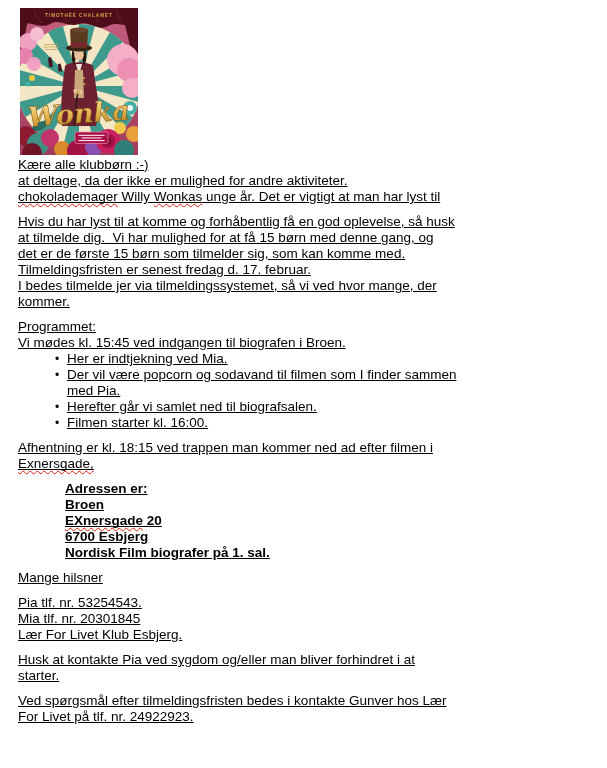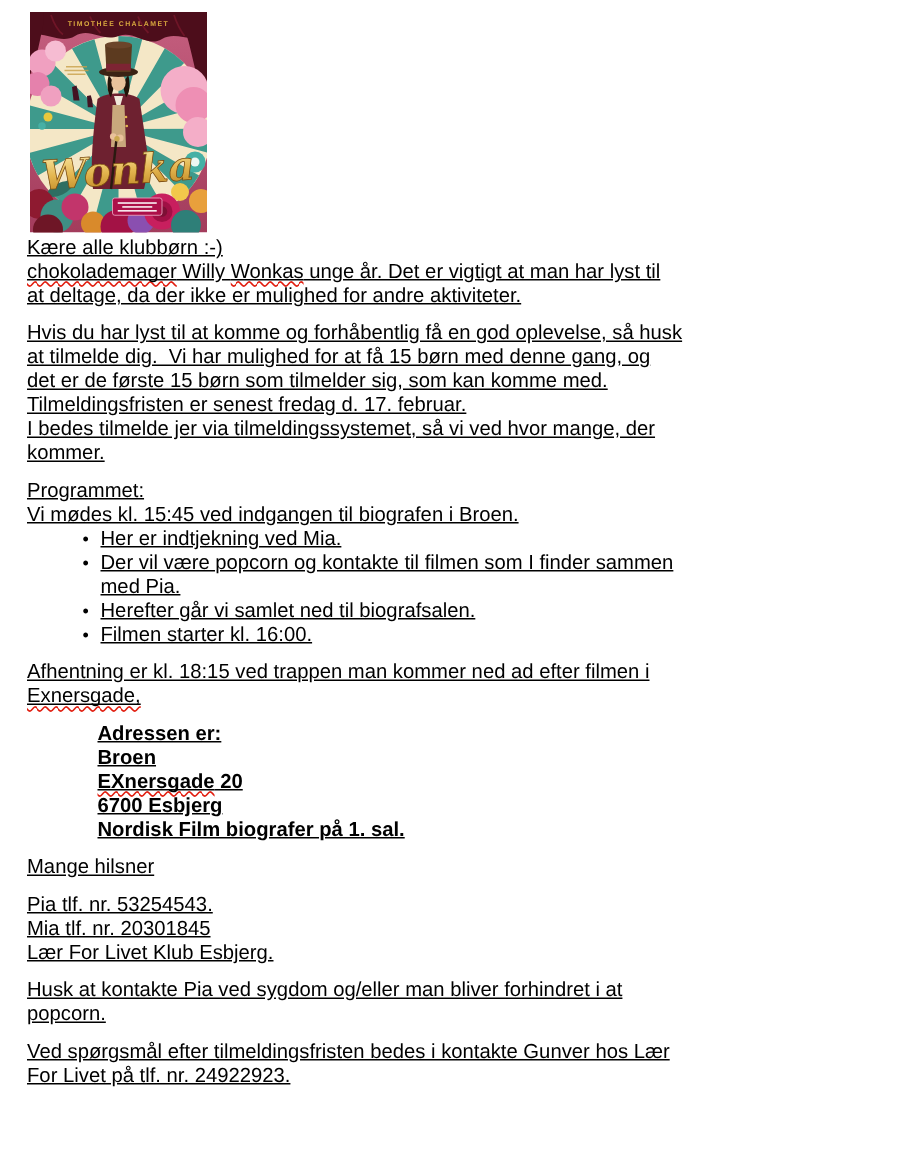--- a/index.html
+++ b/index.html
@@ -142,38 +142,38 @@
         <rect x="58.5" y="126.8" width="26" height="1.1" fill="#ffffff" opacity="0.9"></rect>
         <rect x="61.5" y="129.4" width="20" height="1.1" fill="#ffffff" opacity="0.9"></rect>
         <rect x="58.5" y="132" width="26" height="1.1" fill="#ffffff" opacity="0.9"></rect>
       </g>
     </svg>
   </div>
 
   <div class="doc-body">
       <div class="block">
         <div class="line"><span>Kære alle klubbørn :-)</span></div>
+        <div class="line"><span>at deltage, da der ikke er mulighed for andre aktiviteter.</span></div>
         <div class="line"><span class="spell">chokolademager</span><span> Willy </span><span class="spell">Wonkas</span><span> unge år. Det er vigtigt at man har lyst til</span></div>
-        <div class="line"><span>at deltage, da der ikke er mulighed for andre aktiviteter.</span></div>
       </div>
       <div class="spacer"></div>
       <div class="block">
         <div class="line"><span>Hvis du har lyst til at komme og forhåbentlig få en god oplevelse, så husk</span></div>
         <div class="line"><span>at tilmelde dig.  Vi har mulighed for at få 15 børn med denne gang, og</span></div>
         <div class="line"><span>det er de første 15 børn som tilmelder sig, som kan komme med.</span></div>
         <div class="line"><span>Tilmeldingsfristen er senest fredag d. 17. februar.</span></div>
         <div class="line"><span>I bedes tilmelde jer via tilmeldingssystemet, så vi ved hvor mange, der</span></div>
         <div class="line"><span>kommer.</span></div>
       </div>
       <div class="spacer"></div>
       <div class="block">
         <div class="line"><span>Programmet:</span></div>
         <div class="line"><span>Vi mødes kl. 15:45 ved indgangen til biografen i Broen.</span></div>
         <div class="line bullet"><span class="bullet-glyph">•</span><span>Her er indtjekning ved Mia.</span></div>
-        <div class="line bullet"><span class="bullet-glyph">•</span><span>Der vil være popcorn og kontakte til filmen som I finder sammen</span></div>
+        <div class="line bullet"><span class="bullet-glyph">•</span><span>Der vil være popcorn og sodavand til filmen som I finder sammen</span></div>
         <div class="line indent"><span>med Pia.</span></div>
         <div class="line bullet"><span class="bullet-glyph">•</span><span>Herefter går vi samlet ned til biografsalen.</span></div>
         <div class="line bullet"><span class="bullet-glyph">•</span><span>Filmen starter kl. 16:00.</span></div>
       </div>
       <div class="spacer"></div>
       <div class="block">
         <div class="line"><span>Afhentning er kl. 18:15 ved trappen man kommer ned ad efter filmen i</span></div>
         <div class="line"><span class="spell">Exnersgade,</span></div>
       </div>
       <div class="spacer"></div>
@@ -190,21 +190,21 @@
       </div>
       <div class="spacer"></div>
       <div class="block">
         <div class="line"><span>Pia tlf. nr. 53254543.</span></div>
         <div class="line"><span>Mia tlf. nr. 20301845</span></div>
         <div class="line"><span>Lær For Livet Klub Esbjerg.</span></div>
       </div>
       <div class="spacer"></div>
       <div class="block">
         <div class="line"><span>Husk at kontakte Pia ved sygdom og/eller man bliver forhindret i at</span></div>
-        <div class="line"><span>popcorn.</span></div>
+        <div class="line"><span>starter.</span></div>
       </div>
       <div class="spacer"></div>
       <div class="block">
         <div class="line"><span>Ved spørgsmål efter tilmeldingsfristen bedes i kontakte Gunver hos Lær</span></div>
         <div class="line"><span>For Livet på tlf. nr. 24922923.</span></div>
       </div>
     </div>
 
 </div>
 

